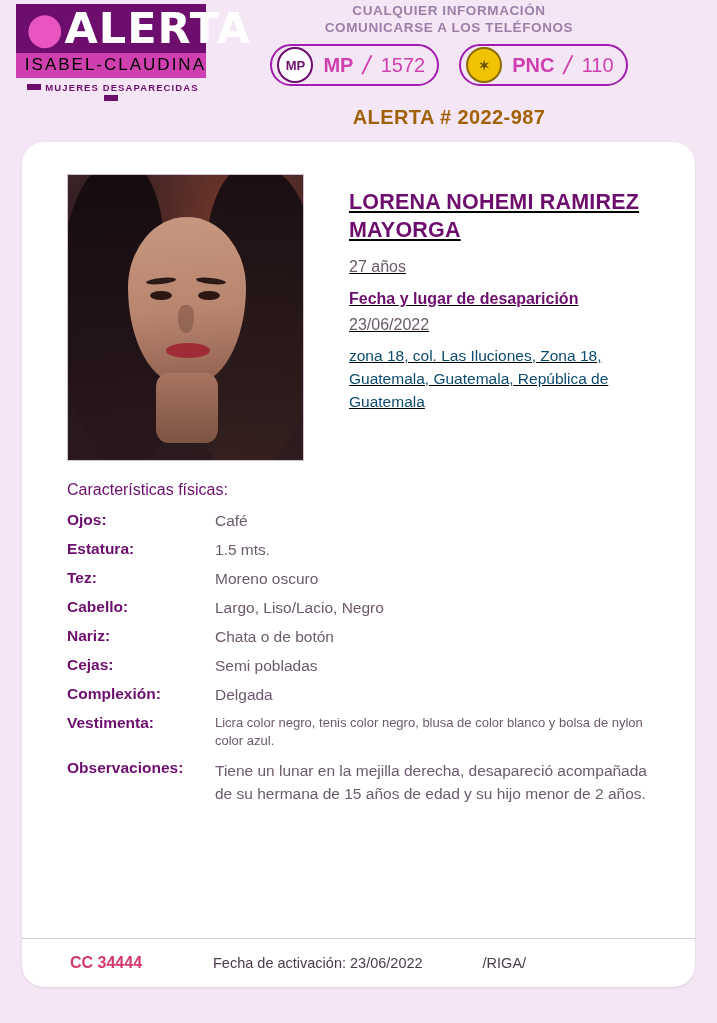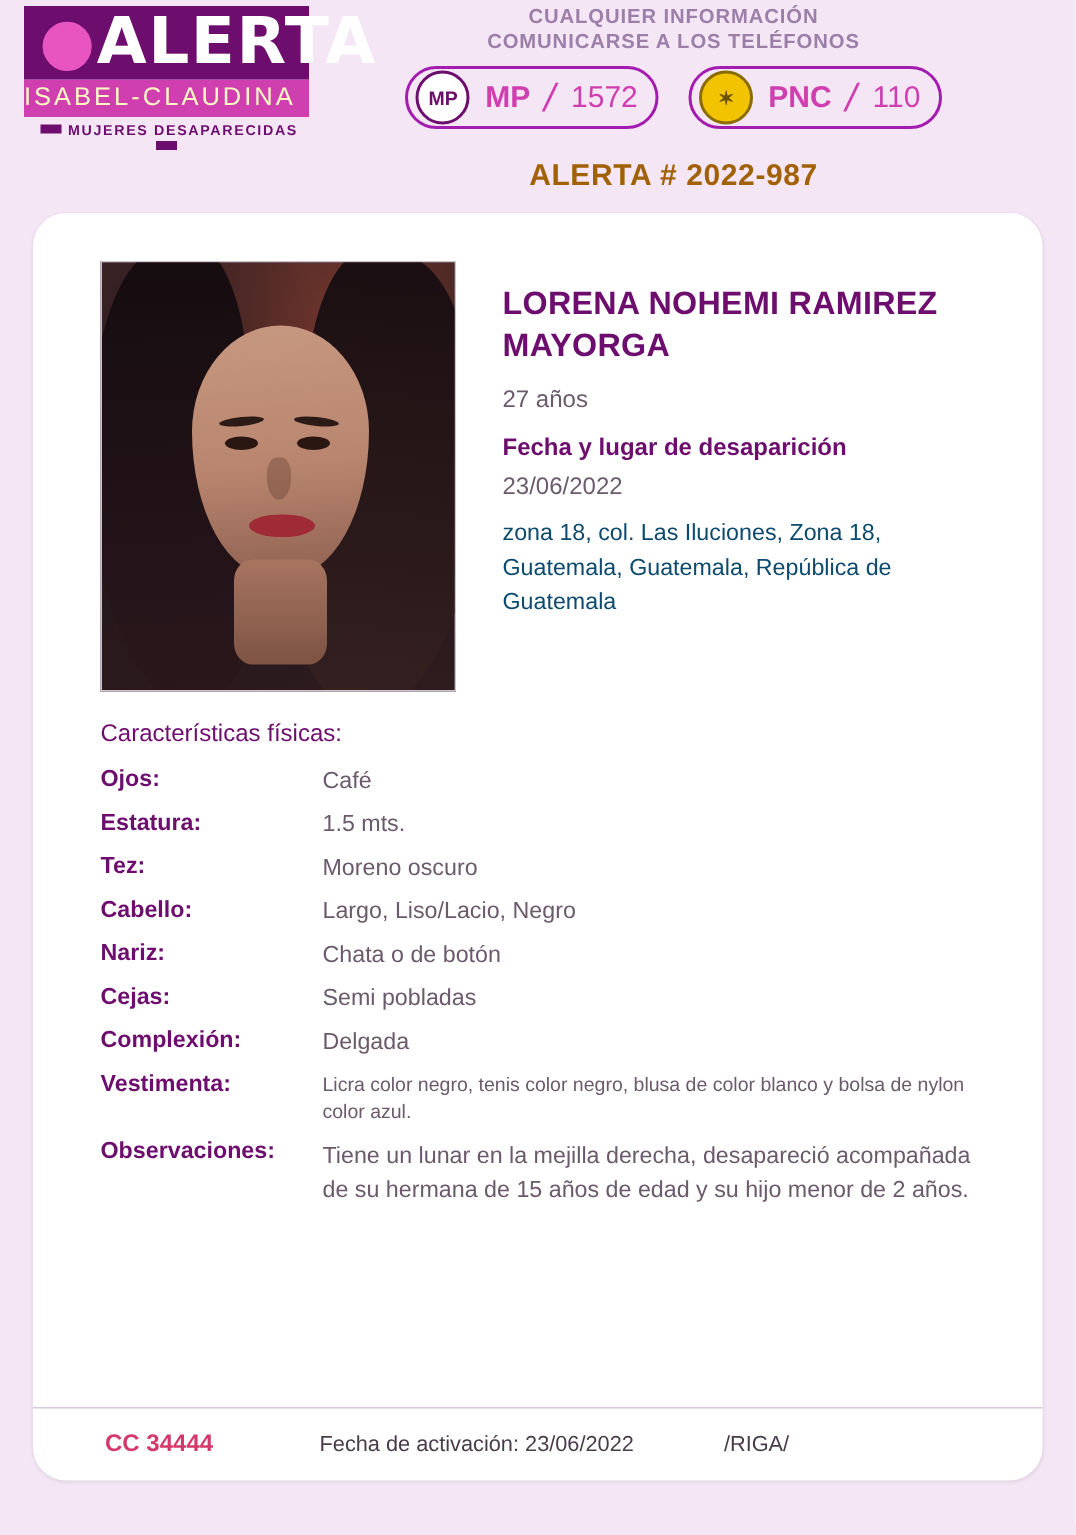--- a/index.html
+++ b/index.html
@@ -36,24 +36,24 @@
     line-height: 46px;
     padding: 1px 6px 2px 10px;
     font-family: "DejaVu Sans", sans-serif;
     position: relative;
   }
   .logo-alerta .glyph {
     color: #e855c0;
   }
   .logo-isabel {
     background: #cf3fb0;
-    color: #fef9c3;
+    color: #000000;
     font-size: 17px;
     letter-spacing: 2px;
-    text-align: left;
+    text-align: right;
     padding: 2px 0 3px 0;
     font-weight: 500;
   }
   .logo-sub {
     color: #6d0d6d;
     font-size: 9.5px;
     letter-spacing: 1.1px;
     font-weight: bold;
     text-align: center;
     padding-top: 4px;
@@ -234,22 +234,23 @@
   }
   .photo .neck {
     position: absolute;
     left: 88px; top: 198px;
     width: 62px; height: 70px;
     background: linear-gradient(180deg, #a87560, #7d5344);
     border-radius: 20%;
   }
 
   .person-info {
-    padding: 14px 0 0 31px;
+    padding: 14px 0 0 45px;
     flex: 1 1 auto;
+    text-decoration: underline;
   }
   .person-name {
     color: #6d0d6d;
     font-size: 21.5px;
     font-weight: bold;
     line-height: 28px;
     letter-spacing: 0.2px;
   }
   .person-age {
     color: #6b5a6b;

